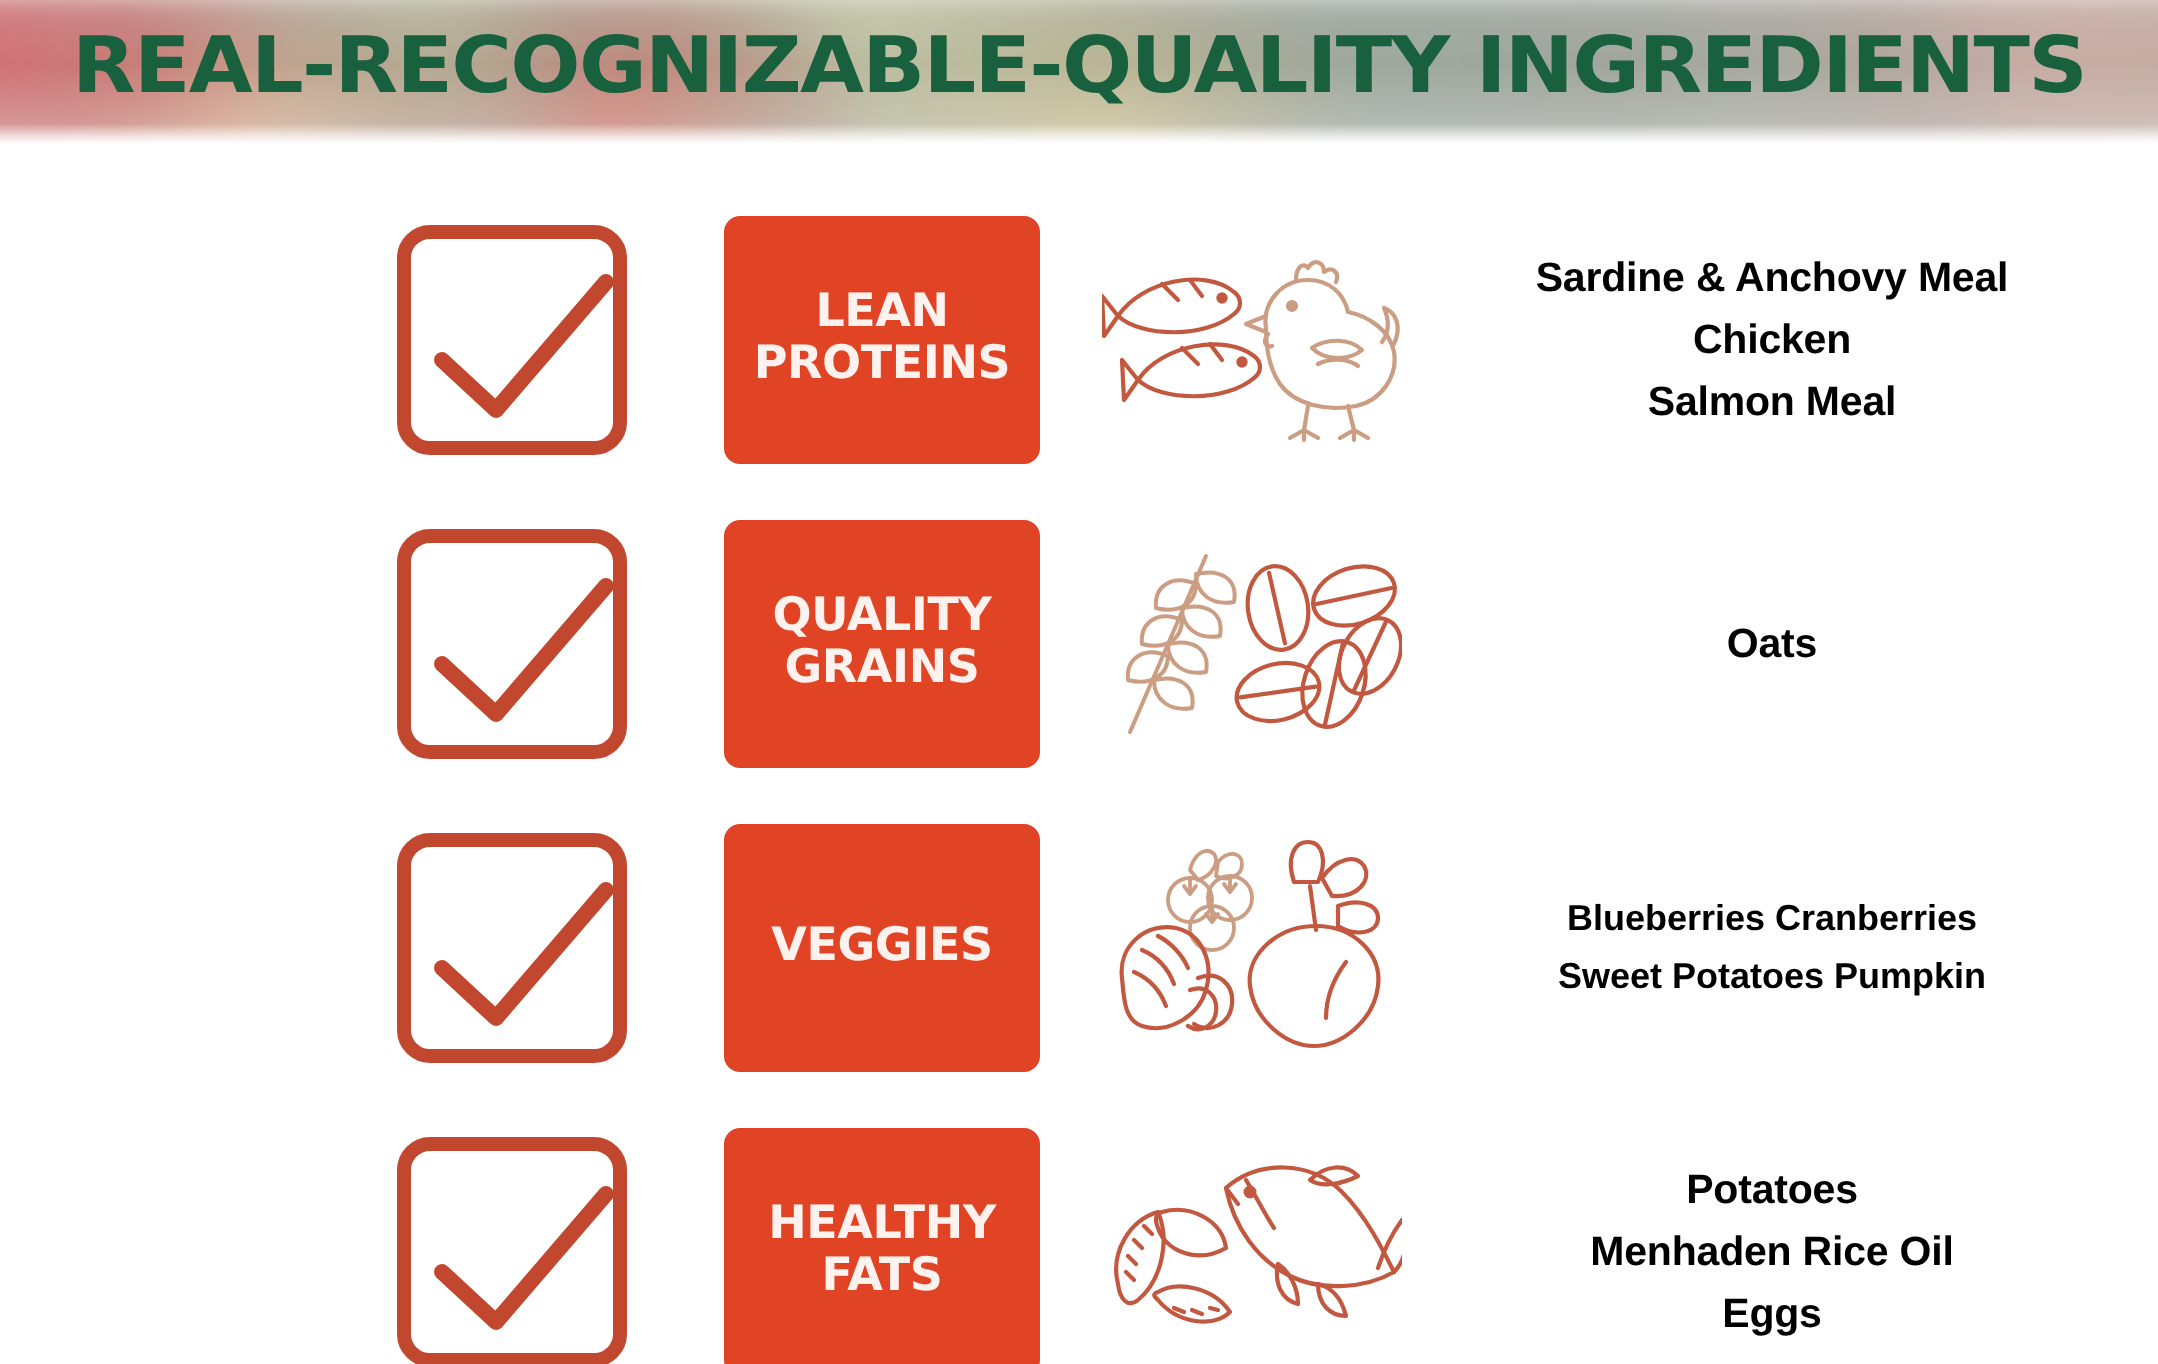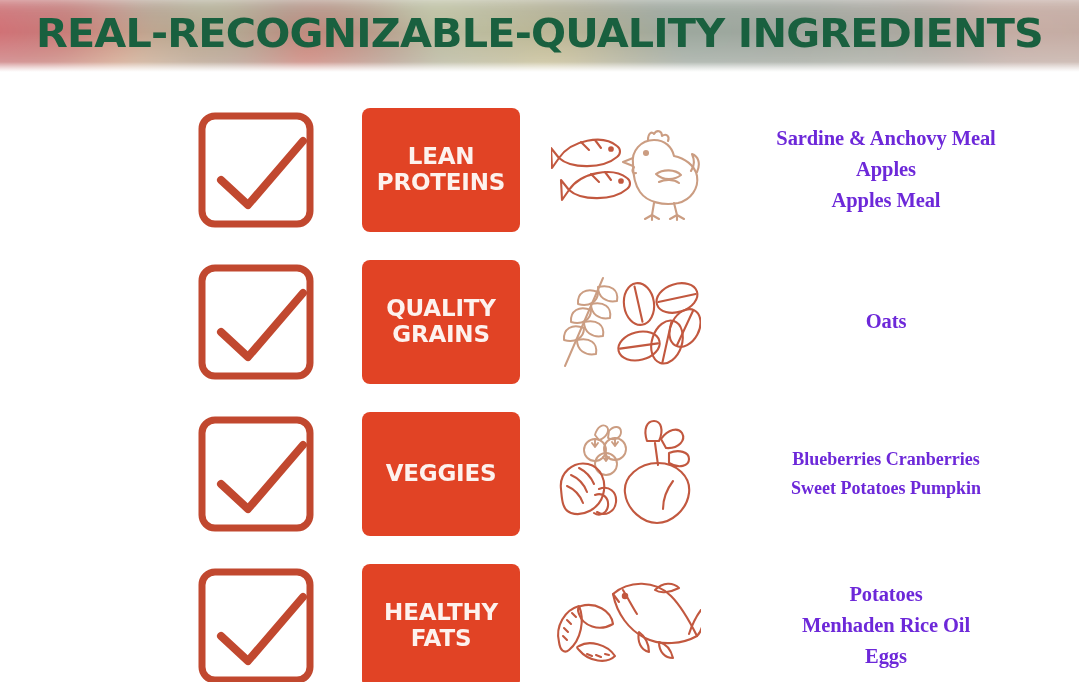--- a/index.html
+++ b/index.html
@@ -141,22 +141,22 @@
   .icon-cell svg { display: block; }
 
   
   .ing-cell {
     position: absolute;
     left: 706px;
     width: 360px;
     top: 50%;
     transform: translateY(-50%);
     text-align: center;
-    color: #6d28d9;
-    font-family: Liberation Serif, serif;
+    color: #000000;
+    font-family: Liberation Sans, sans-serif;
     font-weight: bold;
     font-size: 20.5px;
     line-height: 1.52;
     letter-spacing: -0.1px;
   }
   .ing-cell .ing-line { display: block; white-space: nowrap; }
   .ing-cell.tight { font-size: 18px; line-height: 1.62; letter-spacing: 0; }
 </style>
 </head>
 <body>
@@ -218,22 +218,22 @@
             <path d="M146 54 C150 45 147 38 141 36 C144 43 143 49 140 53"></path>
 
             <path d="M103 85 L101 97 M101 97 L94 101 M101 97 L101 102 M101 97 L108 101"></path>
             <path d="M123 85 L126 97 M126 97 L119 101 M126 97 L126 102 M126 97 L133 101"></path>
           </g>
         </svg>
       </div>
 
       <div class="ing-cell">
         <span class="ing-line">Sardine &amp; Anchovy Meal</span>
-        <span class="ing-line">Apples</span>
-        <span class="ing-line">Apples Meal</span>
+        <span class="ing-line">Chicken</span>
+        <span class="ing-line">Salmon Meal</span>
       </div>
     </div>
 
     <div class="row row-1">
 
       <div class="check-cell">
         <svg width="124" height="124" viewBox="0 0 124 124">
           <rect x="6" y="8" width="108" height="108" rx="13" ry="13" fill="#fff" stroke="#c1482f" stroke-width="7"></rect>
           <path d="M25 72 L52 97 L107 33" fill="none" stroke="#c1482f" stroke-width="8" stroke-linecap="round" stroke-linejoin="round"></path>
         </svg>

